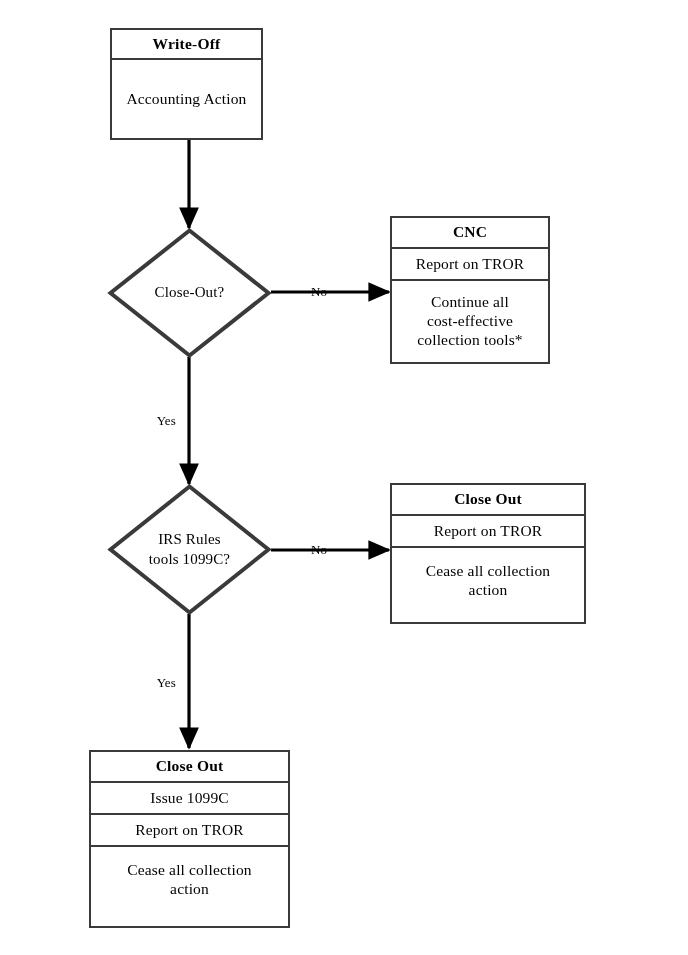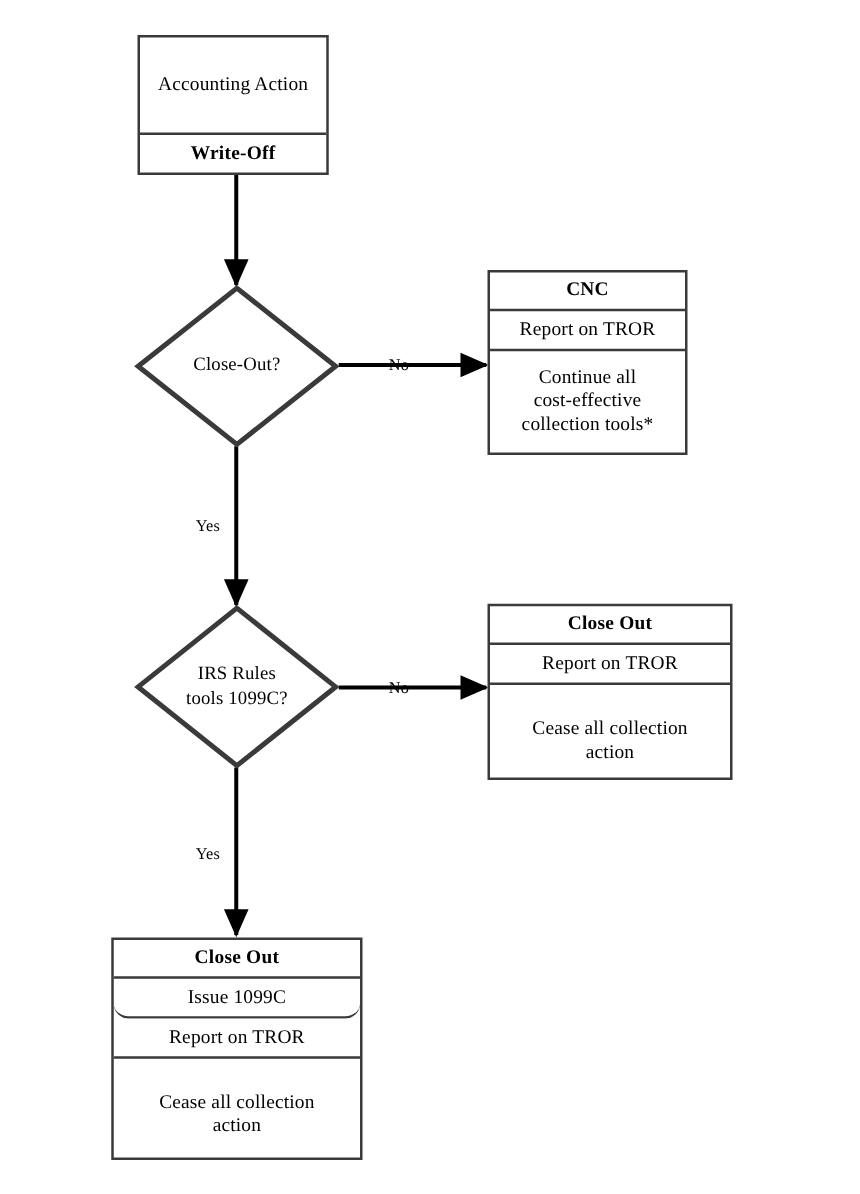--- a/index.html
+++ b/index.html
@@ -55,21 +55,21 @@
   }
   .box-row:last-child {
     border-bottom: none;
   }
   .box-row.header {
     font-weight: bold;
     letter-spacing: 0.2px;
   }
   .box-row.tall {
     align-items: flex-start;
-    padding-top: 26px;
+    padding-top: 14px;
   }
   .box-row.tall-mid {
     align-items: center;
   }
 
   
   .diamond-wrap {
     position: absolute;
   }
   .diamond-wrap svg {
@@ -123,22 +123,22 @@
     <line x1="189" y1="357" x2="189" y2="484" stroke="#000000" stroke-width="3.2" marker-end="url(#arrow)"></line>
 
       Close Out --&gt;
     <line x1="271" y1="550" x2="389" y2="550" stroke="#000000" stroke-width="3.2" marker-end="url(#arrow)"></line>
 
       Close Out (1099C) --&gt;
     <line x1="189" y1="614" x2="189" y2="748" stroke="#000000" stroke-width="3.2" marker-end="url(#arrow)"></line>
   </svg>
 
   <div class="node-box" style="left:110px; top:28px; width:153px; height:112px;">
+    <div class="box-row header" style="height:30px;">Write-Off</div>
     <div class="box-row" style="flex:1;">Accounting Action</div>
-    <div class="box-row header" style="height:30px;">Write-Off</div>
   </div>
 
   <div class="diamond-wrap" style="left:108px; top:228px; width:163px; height:130px;">
     <svg width="163" height="130" viewBox="0 0 163 130" xmlns="http://www.w3.org/2000/svg">
       <polygon points="81.5,2.5 160.5,65 81.5,127.5 2.5,65" fill="#ffffff" stroke="#3a3a3a" stroke-width="4"></polygon>
     </svg>
     <div class="diamond-label">Close-Out?</div>
   </div>
 
   <div class="node-box" style="left:390px; top:216px; width:160px; height:148px;">
@@ -159,21 +159,21 @@
 
   <div class="node-box" style="left:390px; top:483px; width:196px; height:141px;">
     <div class="box-row header" style="height:31px;">Close Out</div>
     <div class="box-row" style="height:32px;">Report on TROR</div>
     <div class="box-row tall" style="flex:1; white-space:pre-line;">Cease all collection
 action</div>
   </div>
 
   <div class="node-box" style="left:89px; top:750px; width:201px; height:178px;">
     <div class="box-row header" style="height:31px;">Close Out</div>
-    <div class="box-row" style="height:32px;border-radius:12px;">Issue 1099C</div>
+    <div class="box-row" style="height:32px;">Issue 1099C</div>
     <div class="box-row" style="height:32px;">Report on TROR</div>
     <div class="box-row tall" style="flex:1; white-space:pre-line;">Cease all collection
 action</div>
   </div>
 
   <div class="edge-label" style="left:311px; top:285px;">No</div>
 
   <div class="edge-label" style="left:176px; top:414px; transform:translateX(-100%);">Yes</div>
 
   <div class="edge-label" style="left:311px; top:543px;">No</div>

